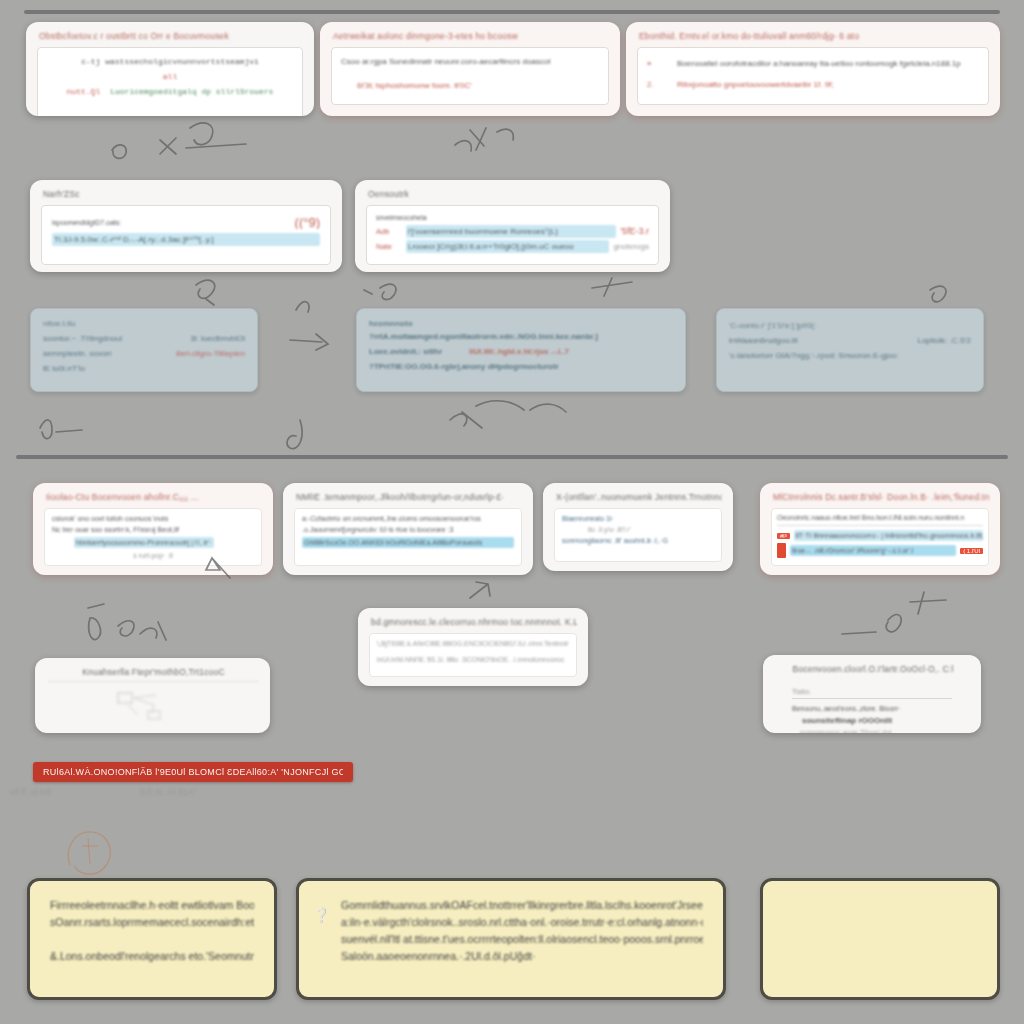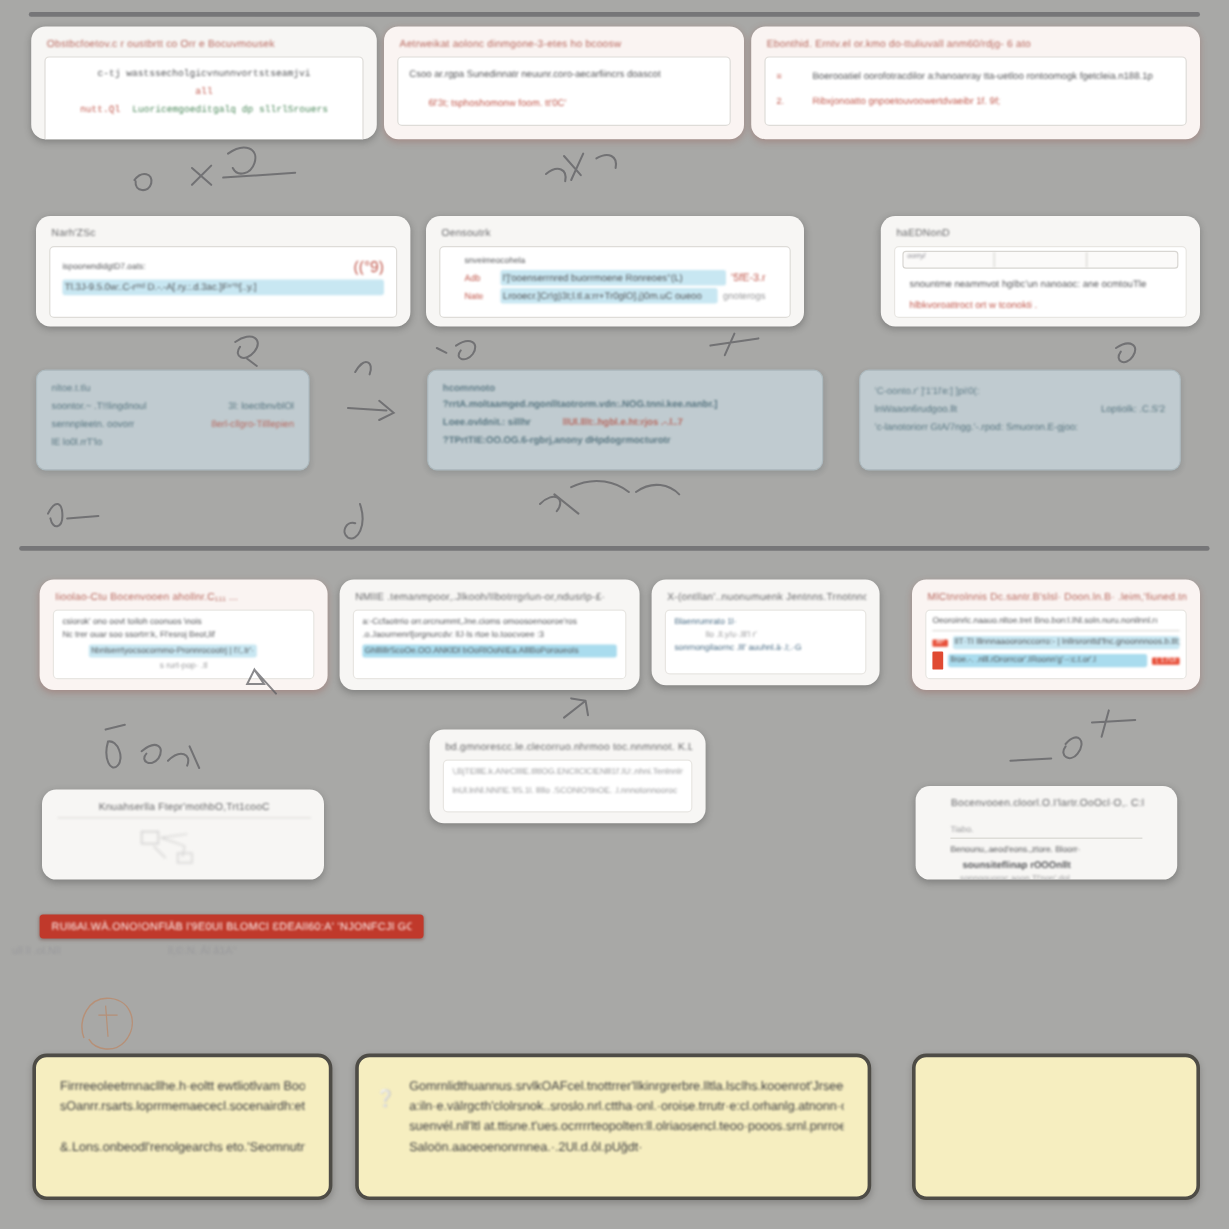--- a/index.html
+++ b/index.html
@@ -175,47 +175,35 @@
         <span class="ln red" style="font-size:13px;">((°9)</span>
       </div>
       <div class="row-line" style="margin-top:4px;">
         <span class="hl ln fill">Tl.3J-9.5.0w:.C-rᵐᵈ D.-.-A[.ry.:.d.3ac.]Fⁿ°ʰ[..y.]</span>
       </div>
     </div>
   </div>
 
   <div class="card" style="left:355px;top:180px;width:315px;height:92px;">
     <div class="card-title gray">Oensoutrk</div>
-    <div class="panel" style="height:60px;padding:6px 20px;">
+    <div class="panel" style="height:60px;padding:6px 9px;">
       <div class="ln sm">snveimeocohela</div>
       <div class="row-line">
         <span class="gut">Adb</span>
         <span class="hl ln fill">l']'ooenserrnred buorrmoene Ronreoes°(L)</span>
         <span class="ln red" style="font-size:9px;">'5fE-3.r</span>
       </div>
       <div class="row-line">
         <span class="gut">Nate</span>
         <span class="hl ln fill">Lrooecr.]Cr!g)3t;l.tl.a:rr+Tr0glO].j)0m.uC  oueoo</span>
         <span class="ln faint">gnoterogs</span>
       </div>
     </div>
   </div>
 
-  <div class="card" style="left:734px;top:180px;width:266px;height:92px;">
-    <div class="card-title gray">haEDNonD</div>
-    <div class="panel noborder" style="height:60px;padding:3px 6px;">
-      <div class="segbar">
-        <div class="seg">oorry/</div>
-        <div class="seg"></div>
-        <div class="seg"></div>
-      </div>
-      <div class="ln" style="margin-left:6px;margin-top:6px;">snountme  neammvot  hgIbc'un nanoaoc: ane ocmtouTle</div>
-      <div class="ln red" style="margin-left:6px;margin-top:5px;">hlbkvoroattroct ort w  tconokti .</div>
-    </div>
-  </div>
 
   <div class="bpanel" style="left:30px;top:308px;width:228px;height:84px;">
     <div class="ln hd">nltoe.t.tlu</div>
     <div class="row-line">
       <span class="ln fill">soontor.~ .T!!lingdnoul</span>
       <span class="ln">3l: loectbnvblOl</span>
     </div>
     <div class="row-line">
       <span class="ln fill">sernnpleetn.  oovorr</span>
       <span class="ln red">8erl-cllgro-Tilllepien</span>

